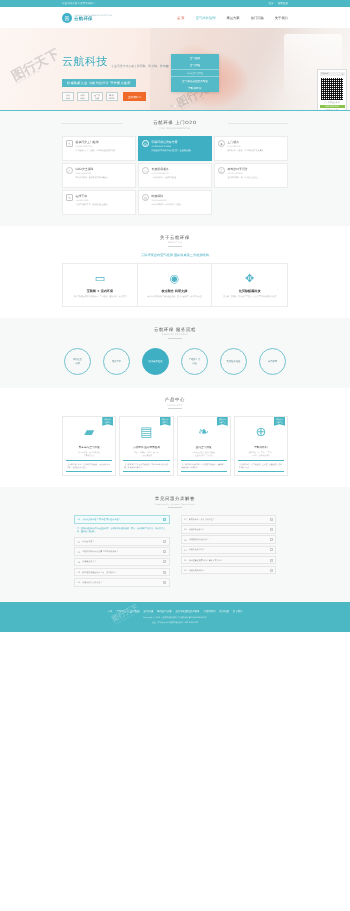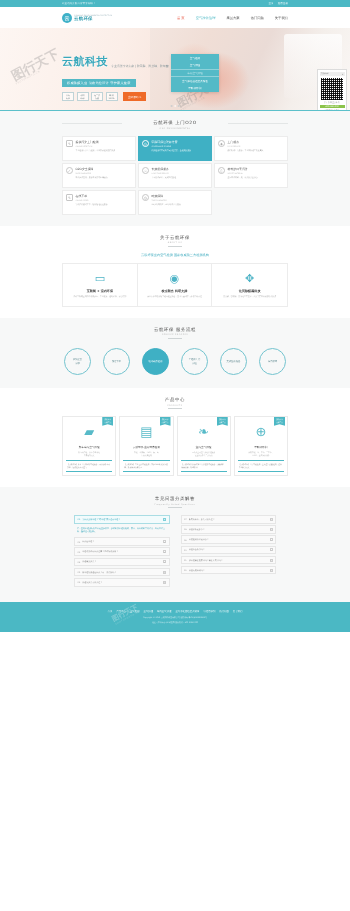--- a/index.html
+++ b/index.html
@@ -39,21 +39,21 @@
   .banner-photo:after { content:""; position:absolute; right:8px; top:6px; width:58px; height:64px;
     background:linear-gradient(180deg,rgba(255,255,255,.75),rgba(245,240,238,.35));
     border-radius:3px; }
   .banner-wrap { position:relative; width:350px; height:82px; }
 
   .watermark { position:absolute; color:rgba(130,130,130,.30); font-weight:bold;
     transform:rotate(-28deg); pointer-events:none; line-height:1; white-space:nowrap; }
   .wm-sub { font-size:2.2px; font-weight:normal; letter-spacing:.6px; display:block; margin-top:1px;}
 
   .banner-copy { position:absolute; left:62px; top:26px; }
-  .b-title { font-size:11px; font-weight:bold; color:#3aa9bd; letter-spacing:.5px;
+  .b-title { font-size:11px; font-weight:normal; color:#3aa9bd; letter-spacing:.5px;
     text-shadow:0 1px 0 rgba(255,255,255,.6); }
   .b-titlewrap { display:flex; align-items:flex-end; gap:3px; }
   .b-sub { font-size:2.9px; color:#7c8f94; padding-bottom:1.5px; white-space:nowrap;}
   .b-bar { margin-top:3px; background:#53b9c6; color:#fff; font-size:3.1px;
     padding:2.2px 5px; display:inline-block; letter-spacing:.3px; }
   .b-feats { margin-top:4px; display:flex; align-items:center; gap:2.5px; }
   .b-feat { width:12px; height:9px; border:.4px solid #bfd3d7; background:rgba(255,255,255,.62);
     display:flex; flex-direction:column; align-items:center; justify-content:center;
     font-size:2.1px; color:#6d8287; line-height:1.35; }
   .b-cta { margin-left:3px; background:#ef6a28; color:#fff; font-size:2.6px;

